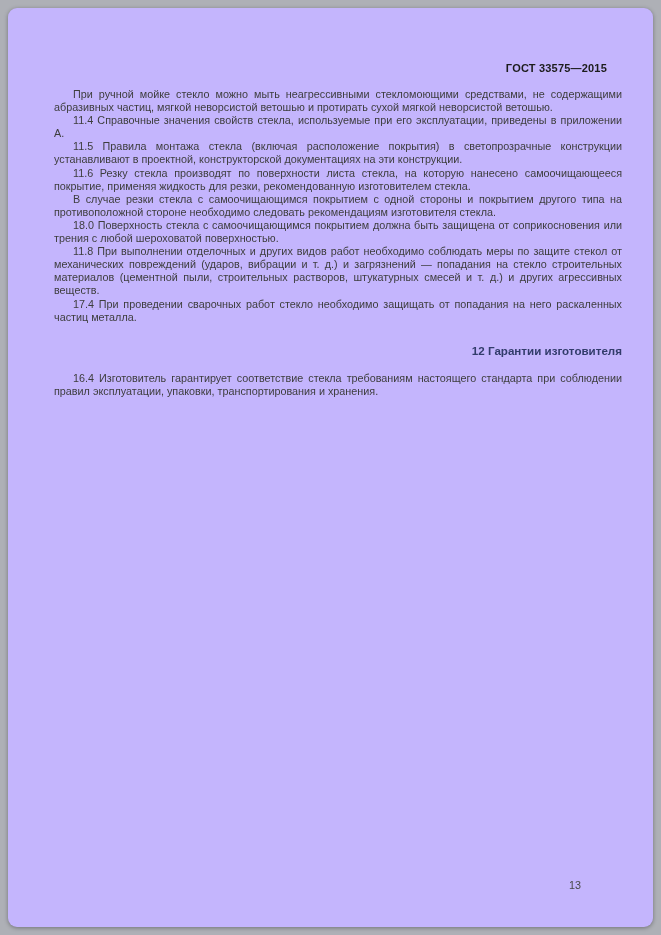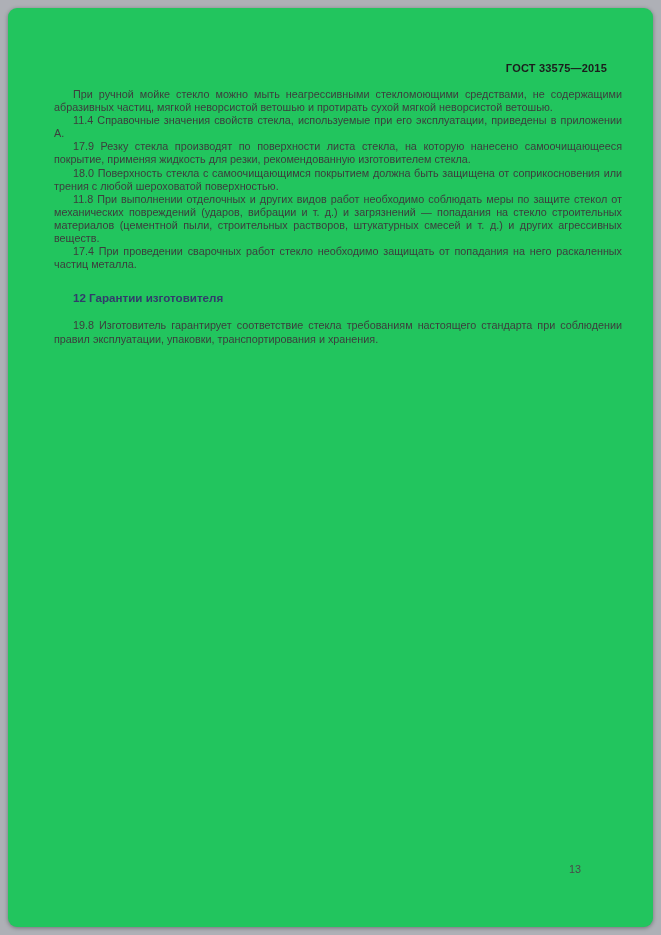--- a/index.html
+++ b/index.html
@@ -15,21 +15,21 @@
   .viewport {
     width: 661px;
     height: 935px;
     padding: 8px;
   }
 
   .page {
     position: relative;
     width: 645px;
     height: 919px;
-    background: #22c55e;
+    background: #c4b5fd;
     border-radius: 9px;
     box-shadow: 0 1px 4px rgba(0,0,0,0.35);
     overflow: hidden;
   }
 
   .doc-header {
     position: absolute;
     top: 54px;
     right: 46px;
     font-size: 11px;
@@ -51,49 +51,51 @@
 
   .body-text p {
     text-indent: 19px;
     margin: 0;
   }
 
   .section-heading {
     font-size: 11.6px;
     font-weight: bold;
     color: #323c6b;
-    margin: 20px 0 15px 19px;
-    text-align: left;
+    margin: 20px 0 15px 34px;
+    text-align: right;
   }
 
   .page-number {
     position: absolute;
-    bottom: 52px;
+    bottom: 36px;
     right: 72px;
     font-size: 10.8px;
     color: #4a4a4a;
   }
 </style>
 </head>
 <body>
 
 <div class="viewport">
   <div class="page">
 
     <div class="doc-header">ГОСТ 33575—2015</div>
 
     <div class="body-text">
       <p>При ручной мойке стекло можно мыть неагрессивными стекломоющими средствами, не содержащими абразивных частиц, мягкой неворсистой ветошью и протирать сухой мягкой неворсистой ветошью.</p>
       <p>11.4 Справочные значения свойств стекла, используемые при его эксплуатации, приведены в приложении А.</p>
-      <p>17.9 Резку стекла производят по поверхности листа стекла, на которую нанесено самоочищающееся покрытие, применяя жидкость для резки, рекомендованную изготовителем стекла.</p>
+      <p>11.5 Правила монтажа стекла (включая расположение покрытия) в светопрозрачные конструкции устанавливают в проектной, конструкторской документациях на эти конструкции.</p>
+      <p>11.6 Резку стекла производят по поверхности листа стекла, на которую нанесено самоочищающееся покрытие, применяя жидкость для резки, рекомендованную изготовителем стекла.</p>
+      <p>В случае резки стекла с самоочищающимся покрытием с одной стороны и покрытием другого типа на противоположной стороне необходимо следовать рекомендациям изготовителя стекла.</p>
       <p>18.0 Поверхность стекла с самоочищающимся покрытием должна быть защищена от соприкосновения или трения с любой шероховатой поверхностью.</p>
       <p>11.8 При выполнении отделочных и других видов работ необходимо соблюдать меры по защите стекол от механических повреждений (ударов, вибрации и т. д.) и загрязнений — попадания на стекло строительных материалов (цементной пыли, строительных растворов, штукатурных смесей и т. д.) и других агрессивных веществ.</p>
       <p>17.4 При проведении сварочных работ стекло необходимо защищать от попадания на него раскаленных частиц металла.</p>
 
       <div class="section-heading">12 Гарантии изготовителя</div>
 
-      <p>19.8 Изготовитель гарантирует соответствие стекла требованиям настоящего стандарта при соблюдении правил эксплуатации, упаковки, транспортирования и хранения.</p>
+      <p>16.4 Изготовитель гарантирует соответствие стекла требованиям настоящего стандарта при соблюдении правил эксплуатации, упаковки, транспортирования и хранения.</p>
     </div>
 
     <div class="page-number">13</div>
 
   </div>
 </div>
 
 </body></html>

